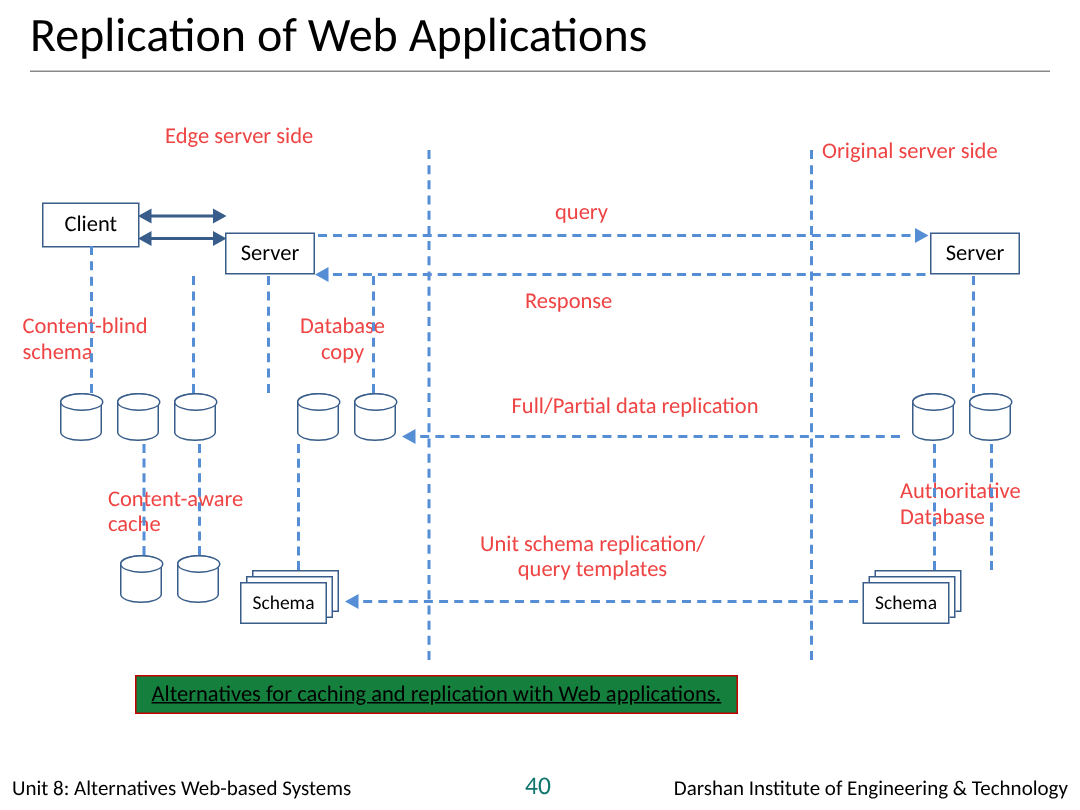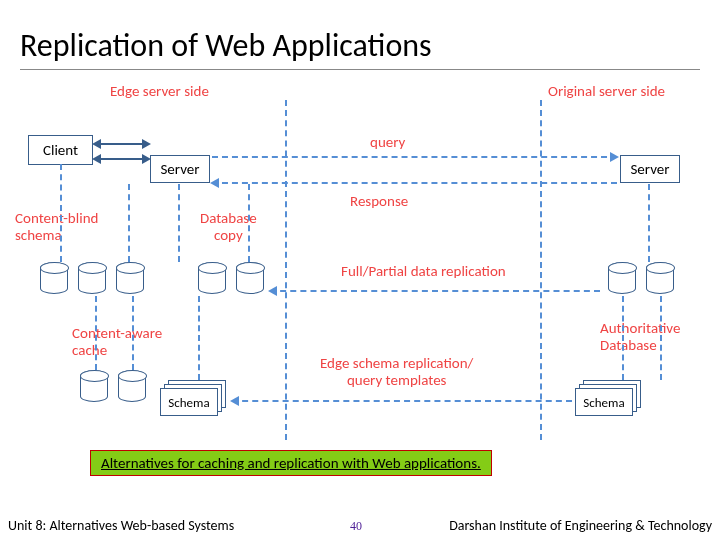--- a/index.html
+++ b/index.html
@@ -6,21 +6,21 @@
   body {
     width: 720px;
     height: 540px;
     font-family: Calibri, Arial, sans-serif;
     background: #fff;
     position: relative;
     overflow: hidden;
   }
   .title {
     font-size: 32px;
-    padding: 26px 20px 4px 20px;
+    padding: 4px 20px 4px 20px;
     color: #000;
   }
   .title-underline {
     border-bottom: 1px solid #888;
     margin: 0 20px;
   }
   .label {
     position: absolute;
     font-size: 15px;
     color: #ef4444;
@@ -89,57 +89,56 @@
   }
   .harrow.lr::before { left: -2px; border-right: 9px solid #385d8a; }
   .harrow.lr::after { right: -2px; border-left: 9px solid #385d8a; }
   .harrow.r::after { right: -2px; border-left: 9px solid #385d8a; }
   .harrow.dashed.r::after { border-left-color: #558ed5; }
   .harrow.l::before { left: -2px; border-right: 9px solid #385d8a; }
   .harrow.dashed.l::before { border-right-color: #558ed5; }
   .caption-box {
     position: absolute;
     border: 1.5px solid #c00000;
-    background: #84cc16;
+    background: #15803d;
     font-size: 15px;
     padding: 3px 10px;
     text-decoration: underline;
     color: #000;
   }
   .footer-left {
     position: absolute;
     left: 8px;
     bottom: 6px;
     font-size: 14px;
     color: #000;
   }
   .footer-mid {
     position: absolute;
     left: 350px;
     bottom: 6px;
-    font-size: 12px;
-    color: #4c1d95;
-    font-family: Liberation Serif, serif;
+    font-size: 17px;
+    color: #0f766e;
   }
   .footer-right {
     position: absolute;
     right: 8px;
     bottom: 6px;
     font-size: 14px;
     color: #000;
   }
 </style>
 </head>
 <body>
 
 <div class="title">Replication of Web Applications</div>
 <div class="title-underline"></div>
 
 <div class="label" style="left:110px; top:82px;">Edge server side</div>
-<div class="label" style="left:548px; top:82px;text-align:center;">Original server side</div>
+<div class="label" style="left:548px; top:92px;text-align:center;">Original server side</div>
 
 <div class="vline" style="left:285px; top:100px; height:340px;"></div>
 <div class="vline" style="left:540px; top:100px; height:340px;"></div>
 
 <div class="box" style="left:28px; top:135px; width:65px; height:30px;">Client</div>
 
 <div class="box" style="left:150px; top:155px; width:60px; height:28px;">Server</div>
 
 <div class="box" style="left:620px; top:155px; width:60px; height:28px;">Server</div>
 
@@ -198,20 +197,20 @@
 
 <div class="schema-stack" style="left:575px; top:388px;">
   <div class="sb" style="left:8px; top:-8px;"></div>
   <div class="sb" style="left:4px; top:-4px;"></div>
   <div class="sb" style="left:0; top:0;">Schema</div>
 </div>
 <div class="vline" style="left:622px; top:296px; height:84px; border-left:2px dashed #558ed5;"></div>
 <div class="vline" style="left:660px; top:296px; height:84px; border-left:2px dashed #558ed5;"></div>
 
 <div class="harrow dashed l" style="left:232px; top:400px; width:340px;"></div>
-<div class="label" style="left:320px; top:355px; text-align:center; white-space:pre-line; line-height:1.15;">Edge schema replication/
+<div class="label" style="left:320px; top:355px; text-align:center; white-space:pre-line; line-height:1.15;">Unit schema replication/
 query templates</div>
 
 <div class="caption-box" style="left:90px; top:450px;">Alternatives for caching and replication with Web applications.</div>
 
 <div class="footer-left">Unit 8: Alternatives Web-based Systems</div>
 <div class="footer-mid">40</div>
 <div class="footer-right">Darshan Institute of Engineering &amp; Technology</div>
 
 </body></html>

